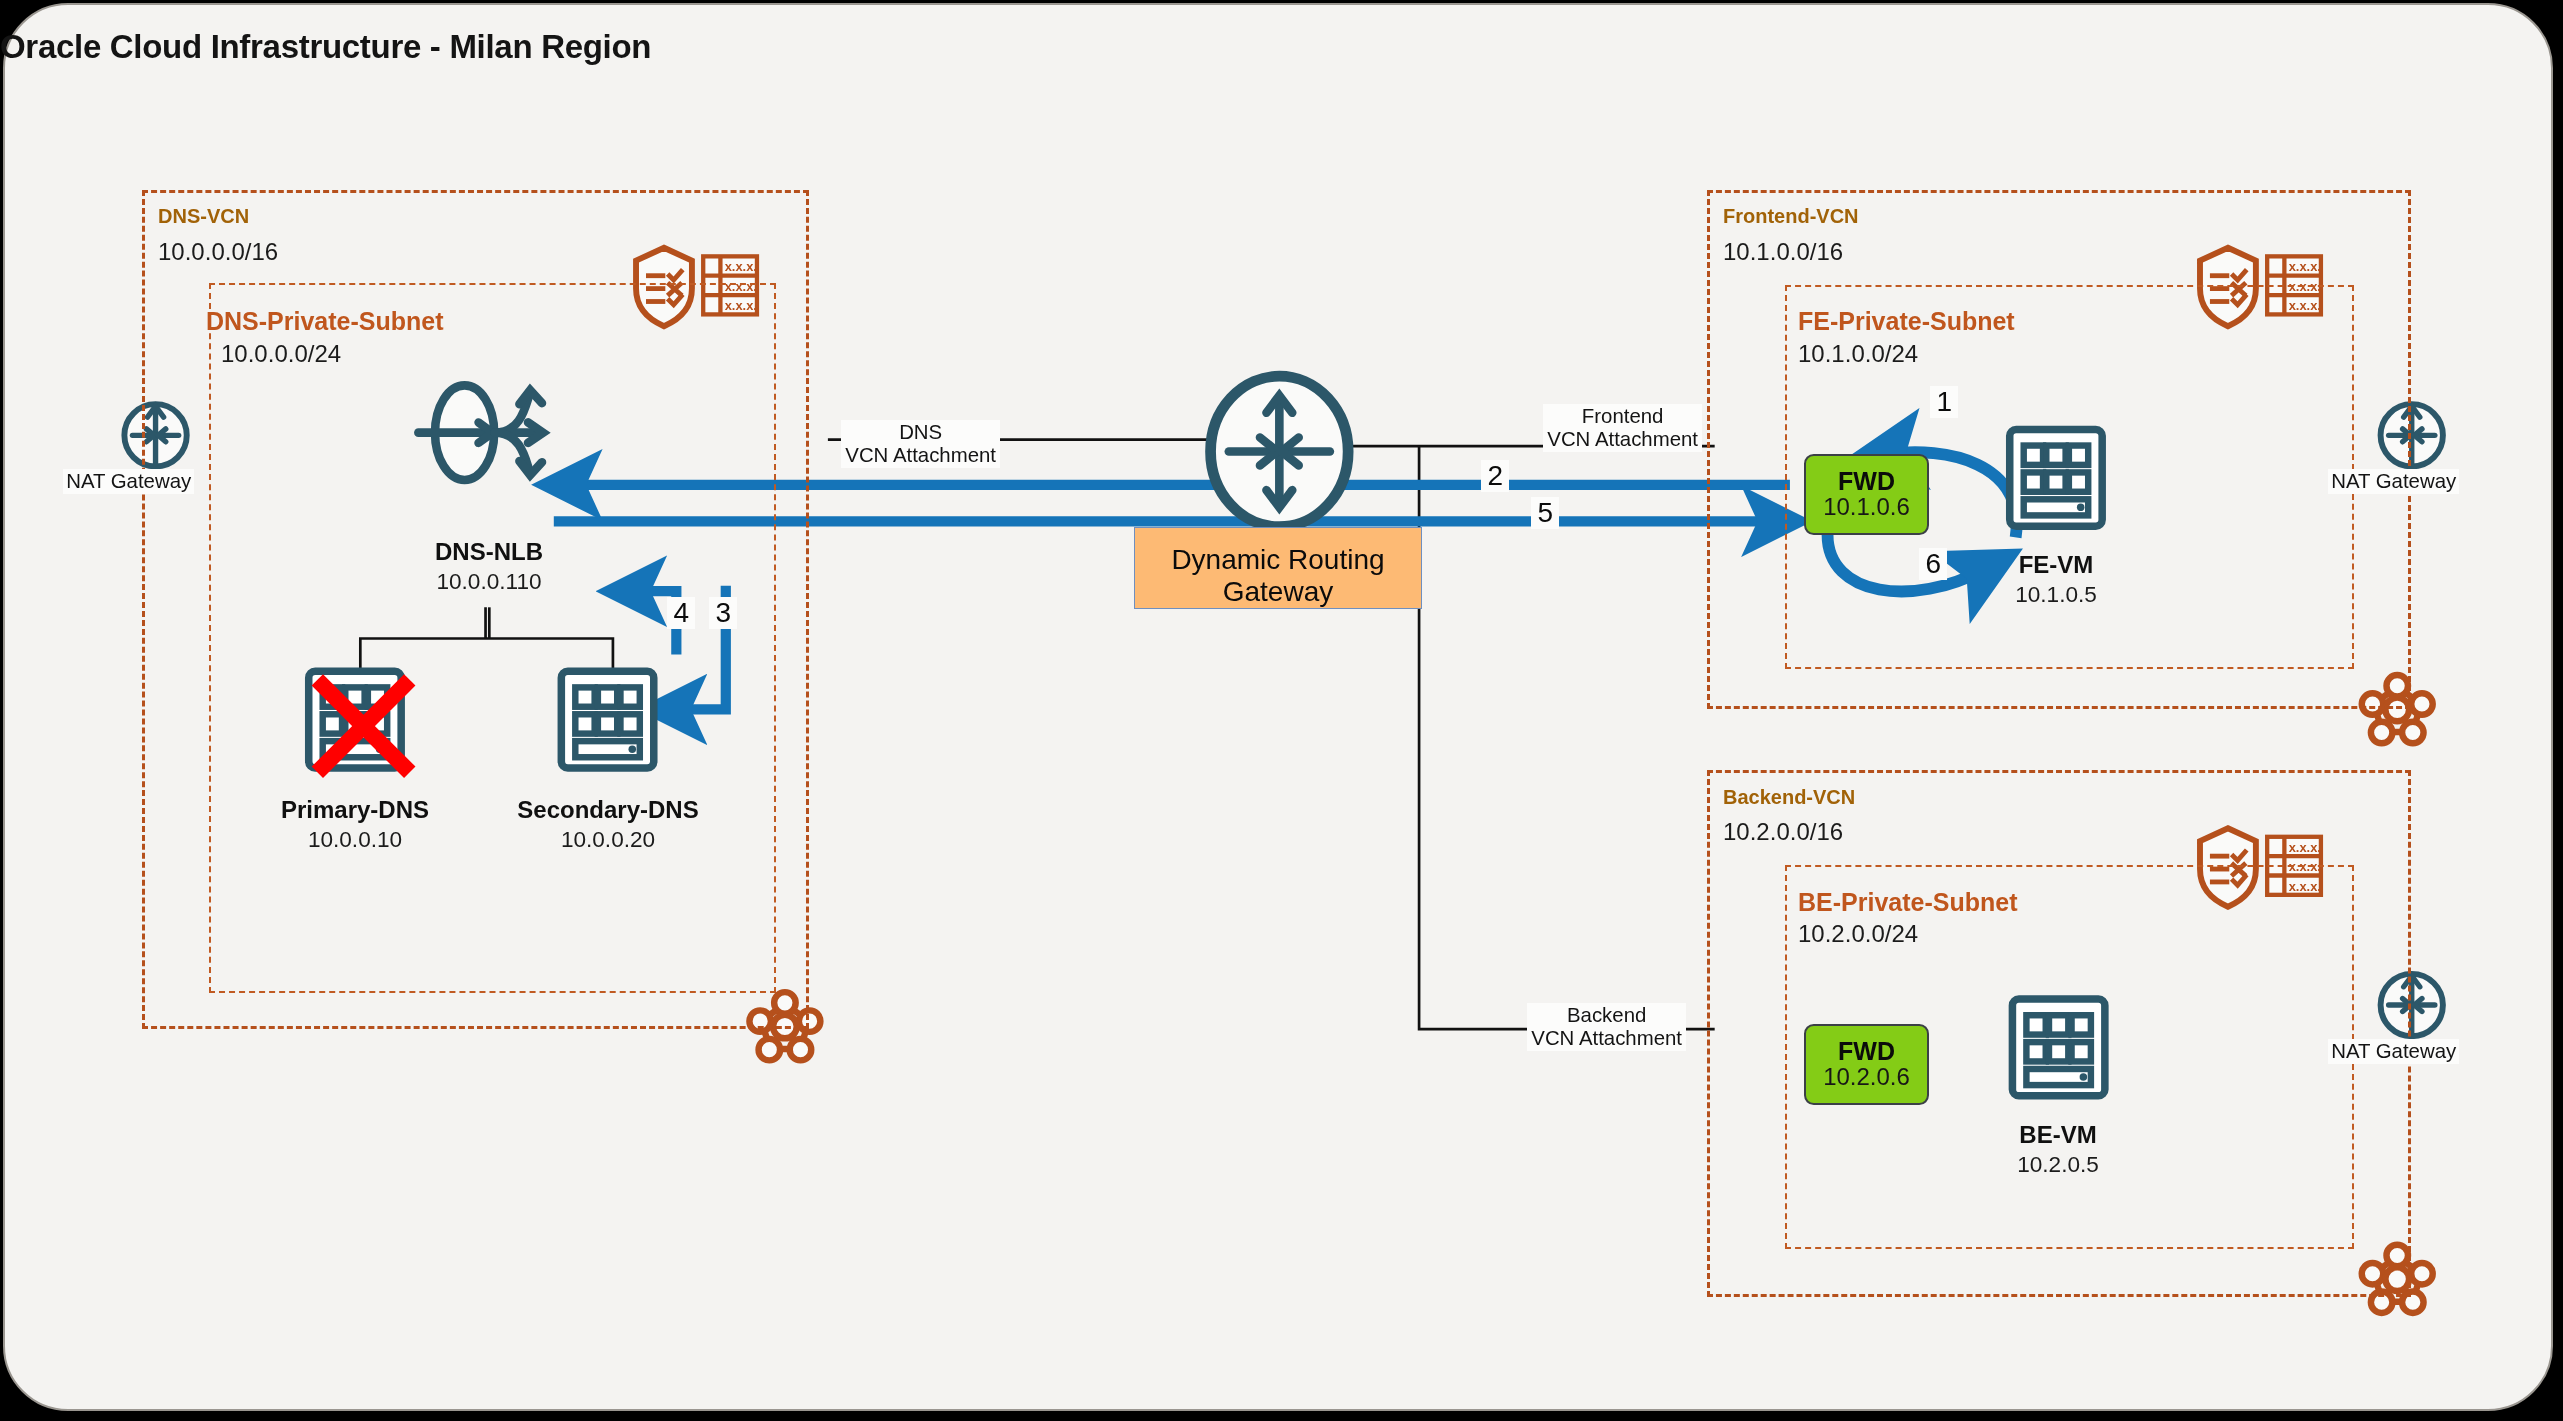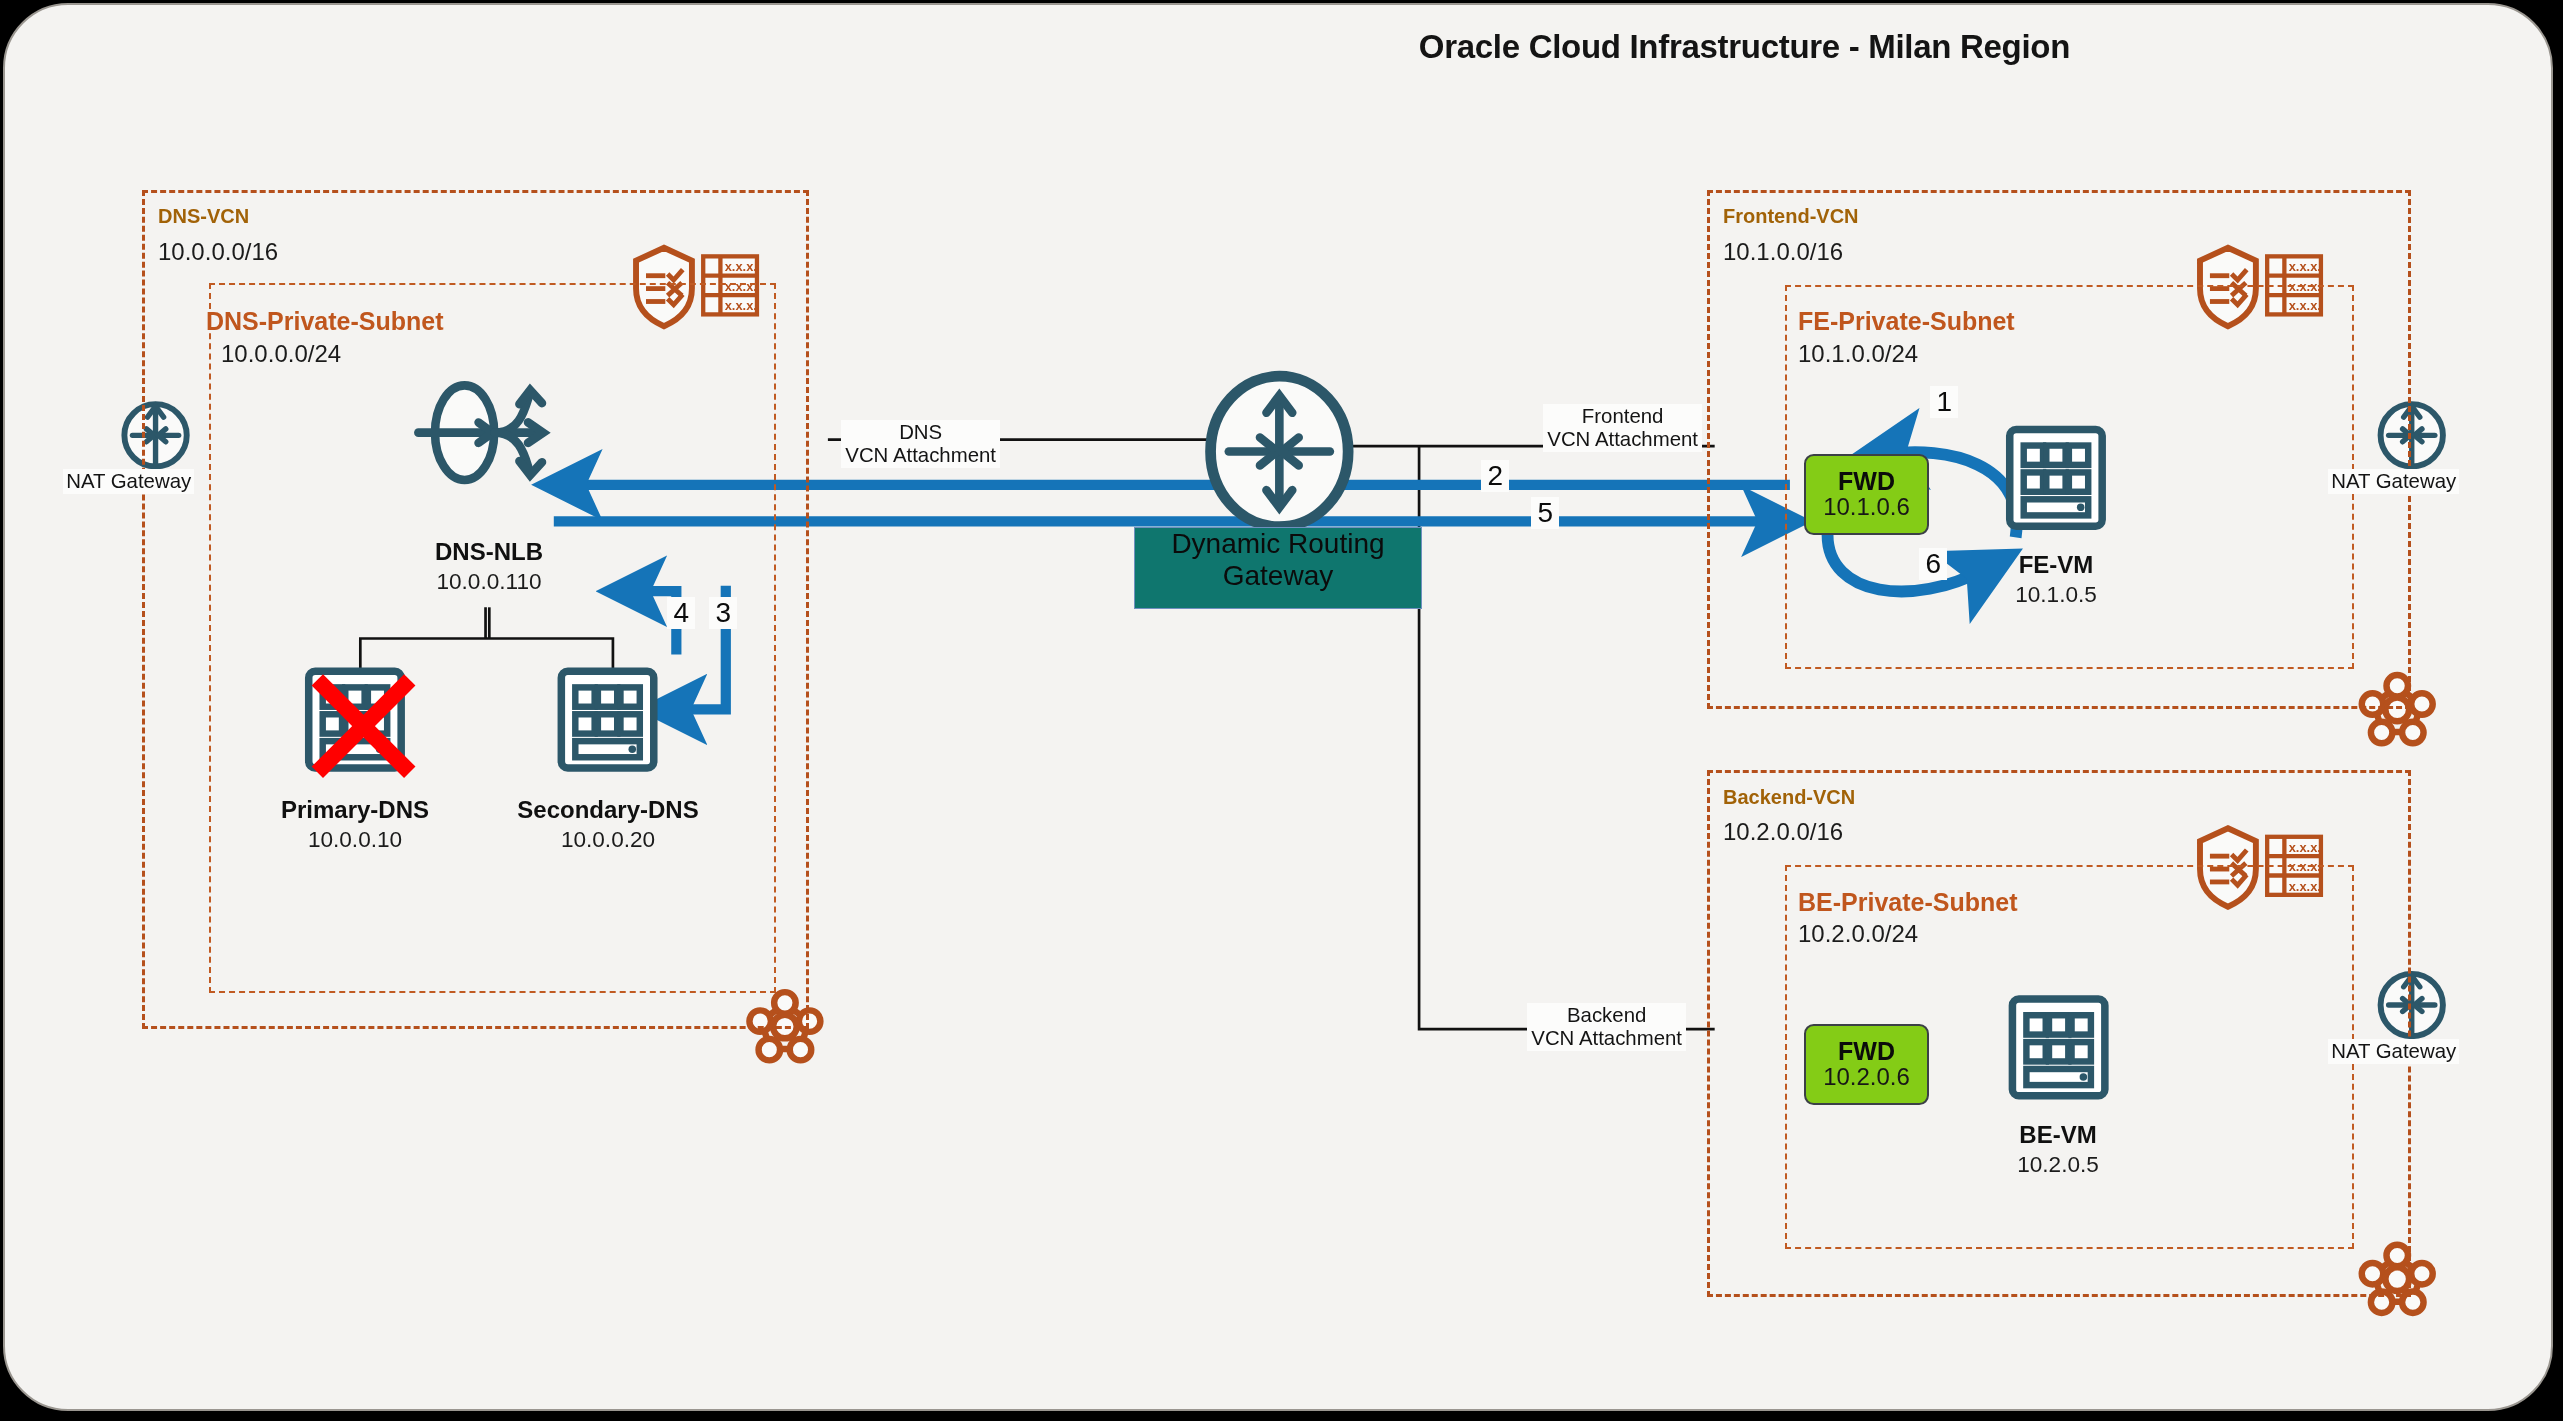--- a/index.html
+++ b/index.html
@@ -1,42 +1,42 @@
 <!DOCTYPE html>
 <html style="font-size:8.6px"><head>
 <meta charset="utf-8">
 <style>
   html,body{margin:0;padding:0;background:#000;}
   body{width:2563px;height:1421px;font-family:"Liberation Sans",sans-serif;}
   #canvas{position:relative;width:2563px;height:1421px;background:#000;overflow:hidden;}
   .frame{position:absolute;left:3.2px;top:3.2px;width:2550px;height:1408px;background:#F4F3F1;
          border:2.7px solid #9A9690;border-radius:65px;box-sizing:border-box;}
-  .title{position:absolute;left:0;top:28px;width:2070px;text-align:right;
+  .title{position:absolute;left:0;top:28px;width:2070px;text-align:left;
          font-size:33px;font-weight:bold;color:#141414;letter-spacing:-0.3px;}
   
   .vcn{position:absolute;border:3.8px dashed #B5501C;box-sizing:border-box;}
   .subnet{position:absolute;border:2.2px dashed #C05A22;box-sizing:border-box;}
   .vcn-name{position:absolute;font-size:20px;font-weight:bold;color:#a16207;white-space:nowrap;}
   .vcn-cidr{position:absolute;font-size:24px;color:#1B1B1B;white-space:nowrap;text-align:right;}
   .sub-name{position:absolute;font-size:25px;font-weight:bold;color:#C0561D;white-space:nowrap;}
   .sub-cidr{position:absolute;font-size:24px;color:#1B1B1B;white-space:nowrap;}
   
   .nlabel{position:absolute;text-align:center;font-size:24px;font-weight:bold;color:#101010;white-space:nowrap;}
   .nsub{position:absolute;text-align:center;font-size:22.6px;color:#1B1B1B;white-space:nowrap;}
   .gwlabel{position:absolute;font-size:20.4px;color:#141414;background:#FCFCFB;padding:1.1px 3.2px;white-space:nowrap;}
   .attlabel{position:absolute;font-size:20.4px;color:#141414;background:#FCFCFB;text-align:center;line-height:1.12;white-space:nowrap;padding:1.1px 4.3px;}
   .steplabel{position:absolute;font-size:28px;color:#0B0B0B;background:#FCFCFB;padding:0 2.2px;text-align:center;}
   
   .fwdbox{position:absolute;background:#84cc16;border:2.7px solid #3B4046;border-radius:9.7px;box-sizing:border-box;
           display:flex;flex-direction:column;align-items:center;justify-content:center;}
   .fwdbox .t{font-size:25px;font-weight:bold;color:#0B0B0B;line-height:1.05;}
   .fwdbox .s{font-size:24px;color:#171717;line-height:1.1;}
   
-  .drgbox{position:absolute;background:#0f766e;border:1.6px solid #6F8FBF;box-sizing:border-box;
-          display:flex;align-items:flex-start;justify-content:center;text-align:center;
+  .drgbox{position:absolute;background:#fdba74;border:1.6px solid #6F8FBF;box-sizing:border-box;
+          display:flex;align-items:flex-end;justify-content:center;text-align:center;
           font-size:28px;color:#0B0B0B;line-height:1.14;}
   svg.ov{position:absolute;left:0;top:0;width:2563px;height:1421px;pointer-events:none;}
 </style>
 </head>
 <body>
 
 <div id="canvas">
   <div class="frame"></div>
 
   <div class="title">Oracle Cloud Infrastructure - Milan Region</div>

